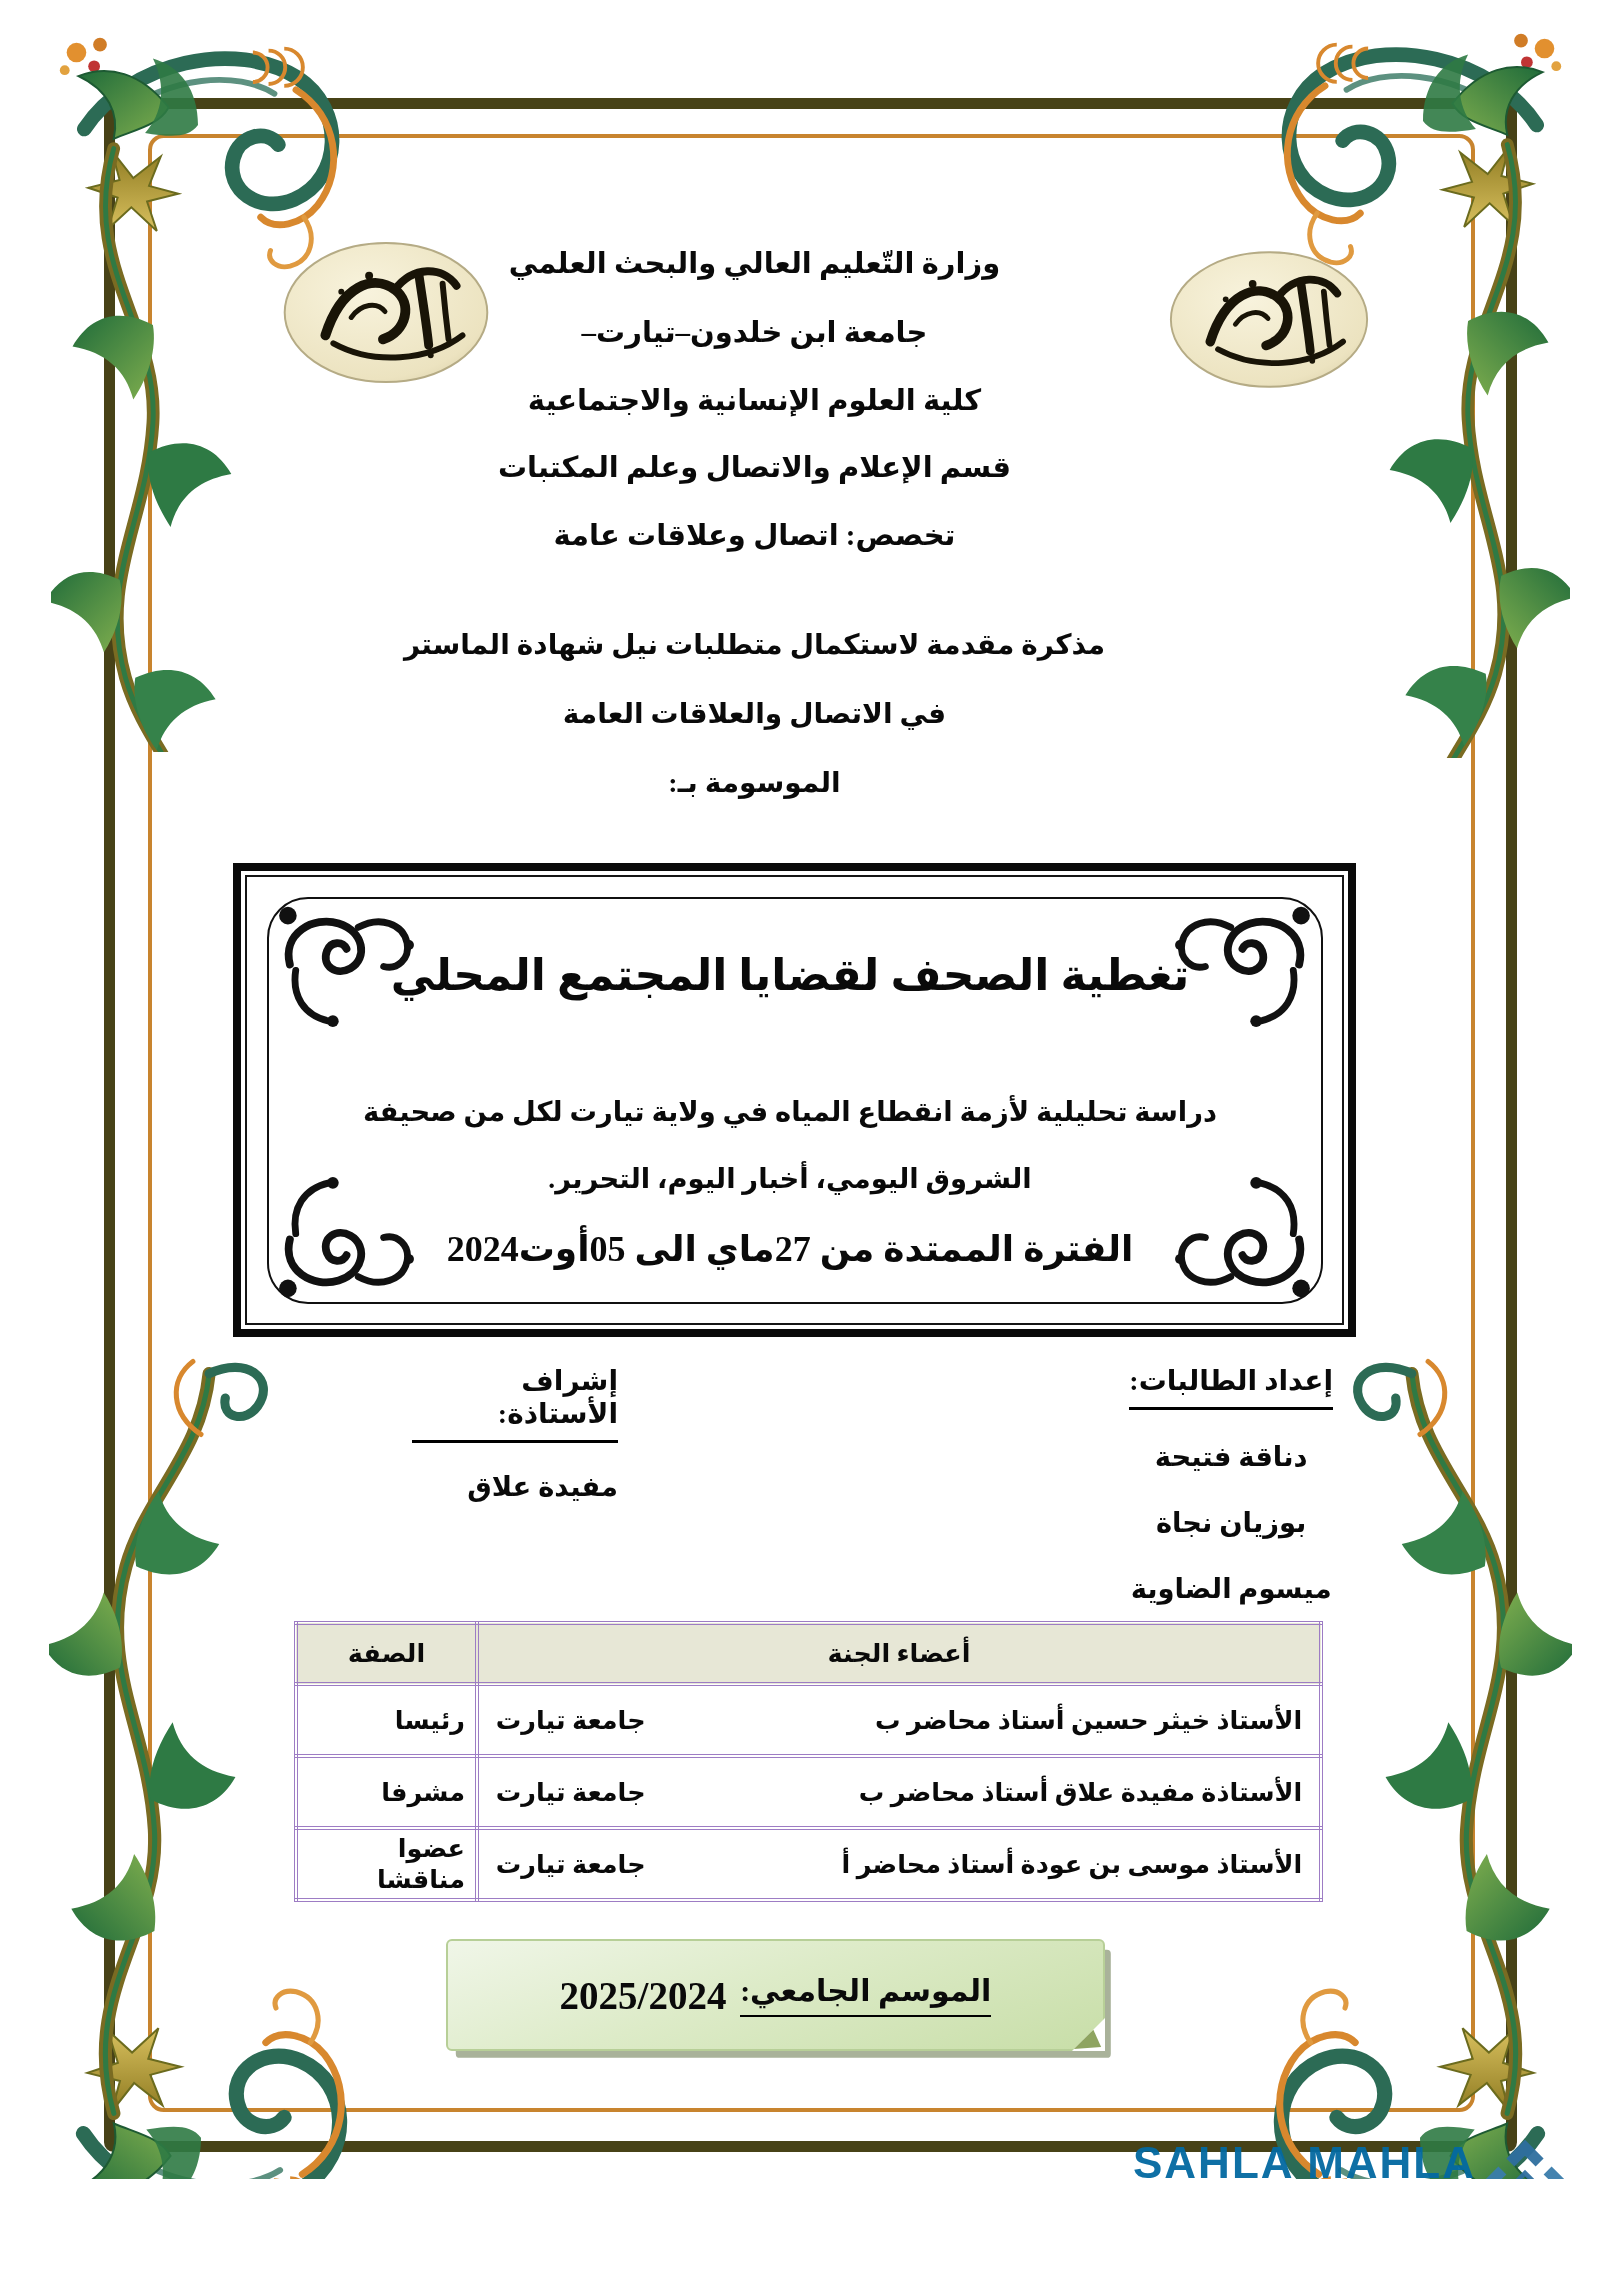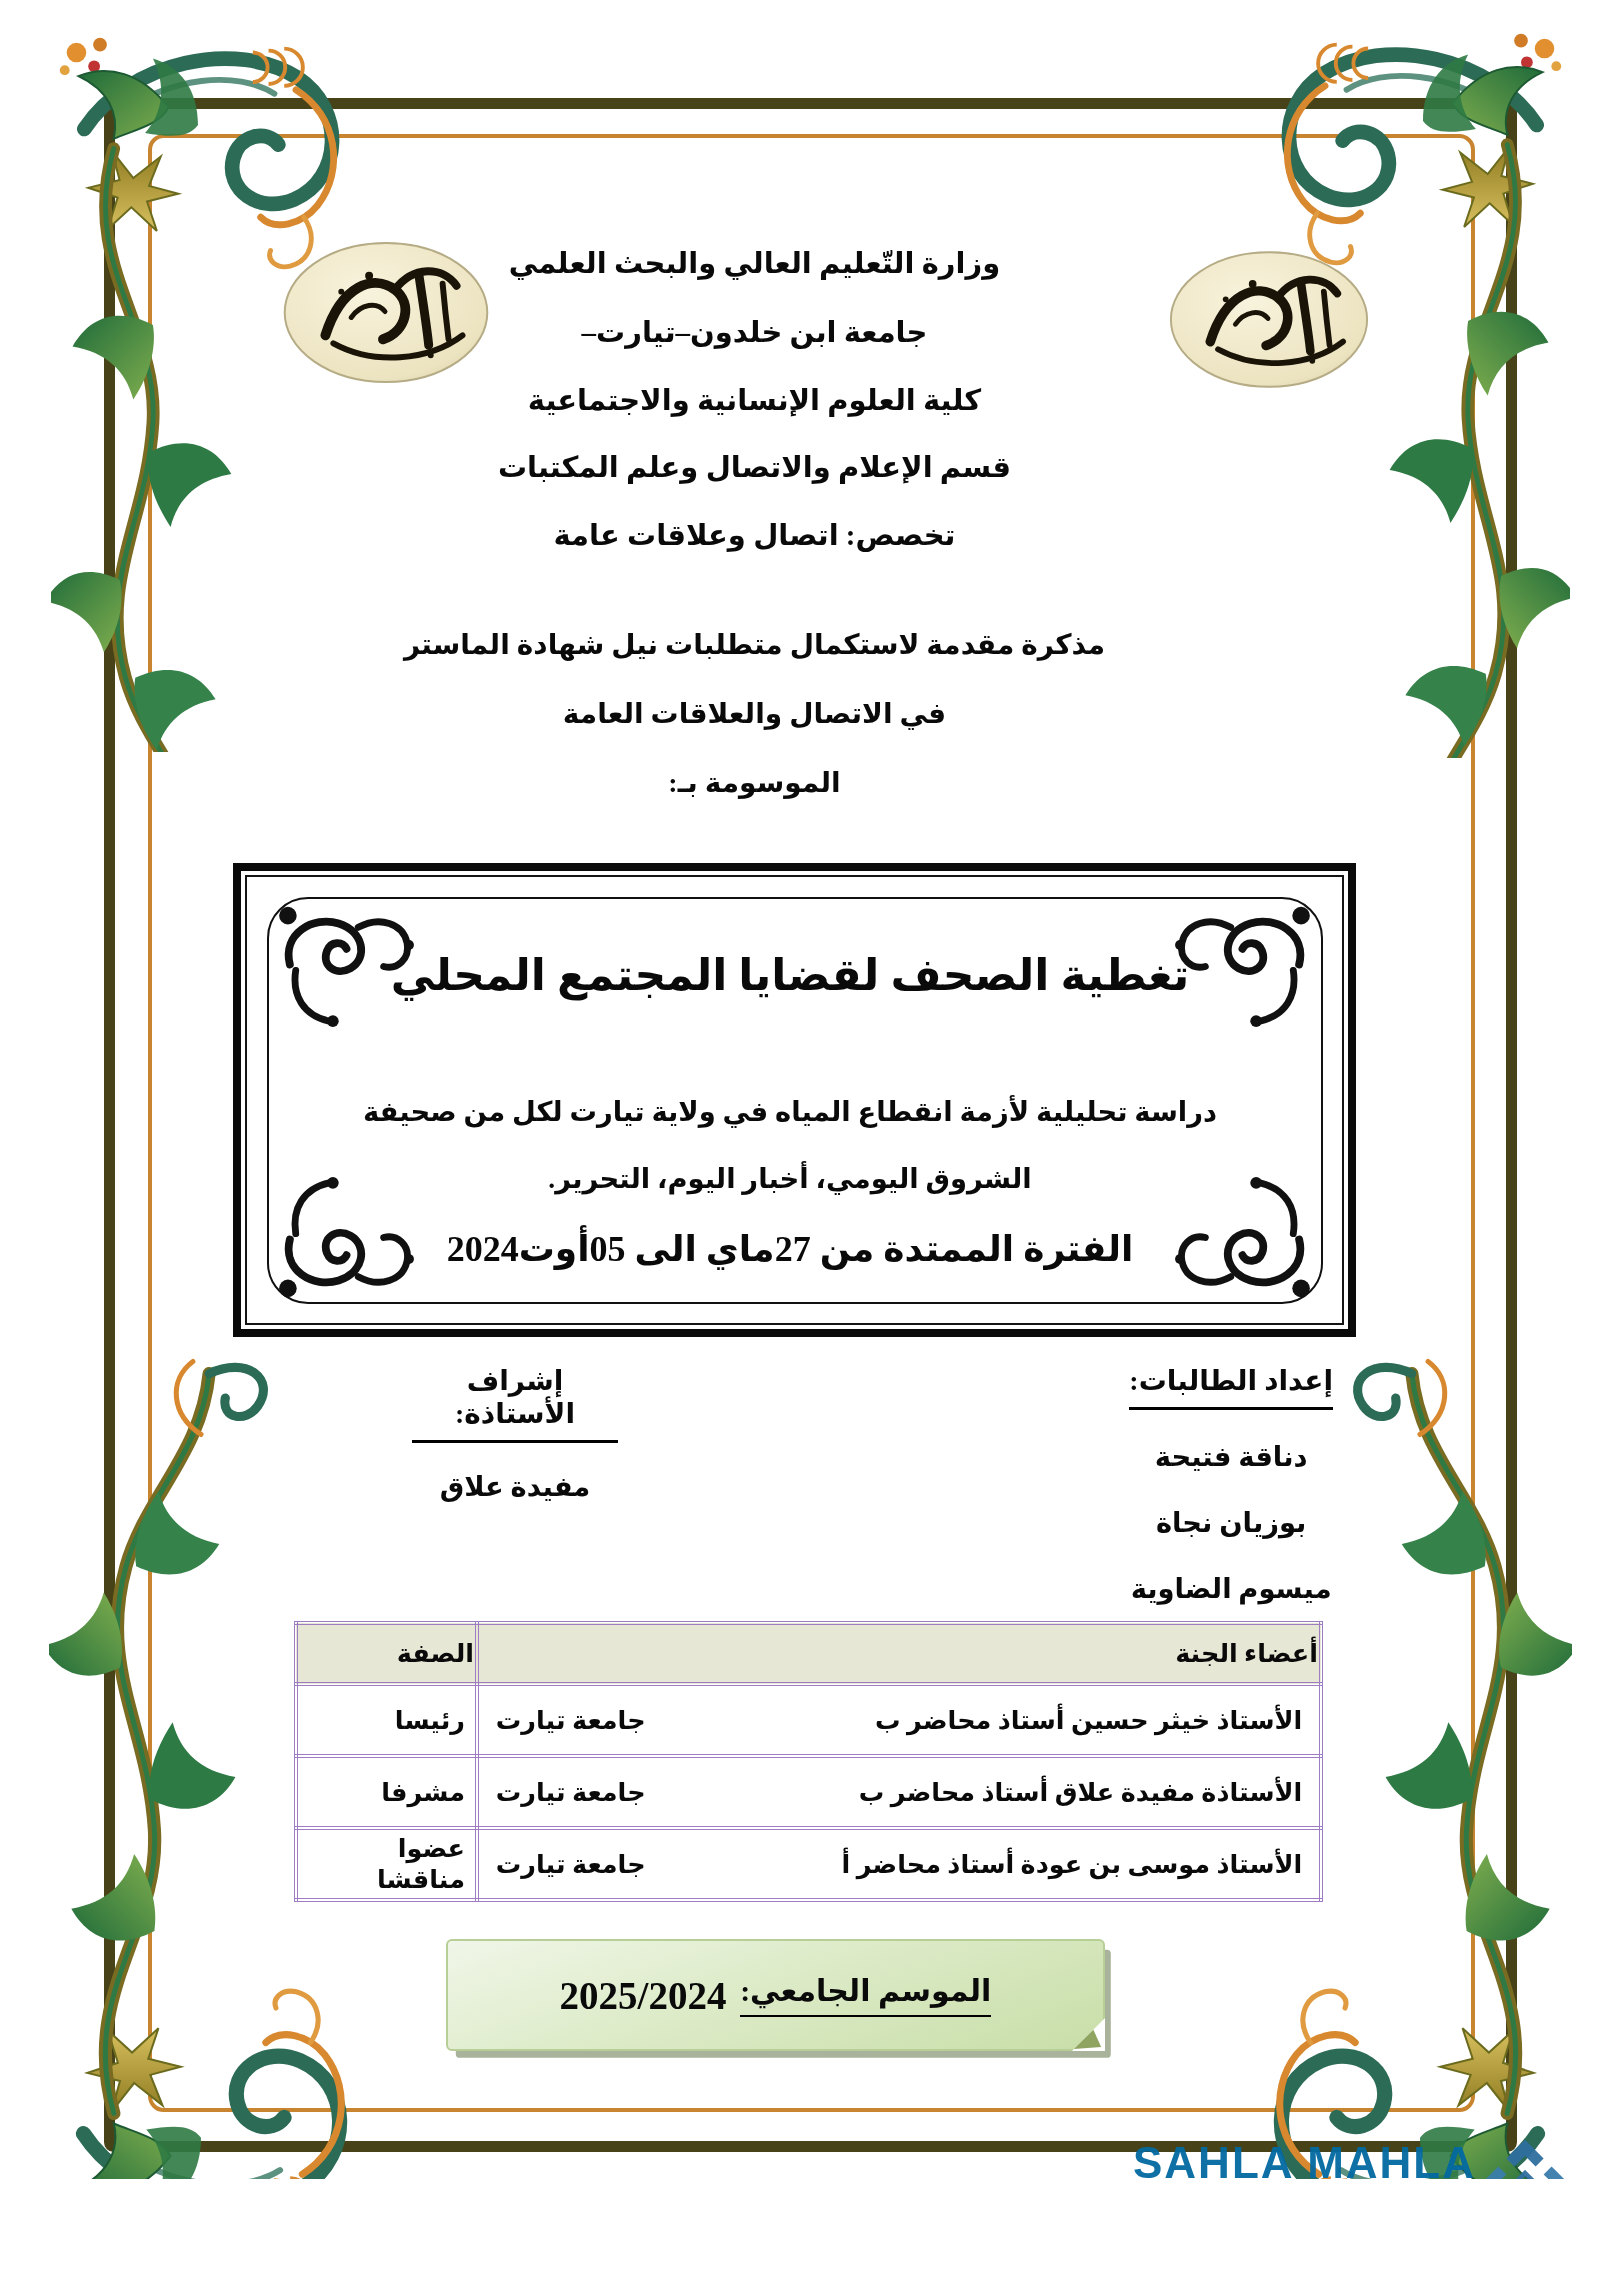--- a/index.html
+++ b/index.html
@@ -40,30 +40,30 @@
   .fl.bl{left:33px;bottom:25.5px;transform:scaleY(-1);}
   .fl.br{right:33px;bottom:25.5px;transform:scale(-1,-1);}
   .tbox-line{position:absolute;left:59px;width:980px;text-align:center;direction:rtl;}
   .tb-title{top:78px;font-size:44px;}
   .tb-sub1{top:225px;font-size:27.4px;}
   .tb-sub2{top:292px;font-size:27.4px;}
   .tb-period{top:357px;font-size:36px;}
 
   
   .authors{position:absolute;right:288px;top:1364px;direction:rtl;text-align:center;z-index:3;}
-  .sup{position:absolute;left:412px;top:1364px;width:206px;direction:rtl;text-align:center;z-index:3;}
+  .sup{position:absolute;left:412px;top:1364px;width:206px;direction:rtl;z-index:3;}
   .sec-label{display:inline-block;font-size:28px;border-bottom:3.9px solid #000;padding-bottom:9.8px;}
   .aname{font-size:27.4px;margin-top:28px;line-height:38px;}
   .sname{font-size:27.4px;margin-top:28px;}
 
   
   .committee{position:absolute;left:294px;top:1621px;width:1025px;direction:rtl;
              border-collapse:collapse;table-layout:fixed;z-index:3;}
   .committee td{border:4.9px double #9d7cc4;font-size:25.5px;box-sizing:border-box;}
-  .committee tr.hd td{background:#e7e7d6;height:61px;}
+  .committee tr.hd td{background:#e7e7d6;height:61px;text-align:center;}
   .committee tr.bd td{height:72px;background:#fff;}
   .memwrap{display:flex;justify-content:space-between;align-items:center;padding:0 15.7px;}
   td.role{text-align:right;padding-left:7.8px;padding-right:10px;}
 
   
   .yearbox{position:absolute;left:446px;top:1939px;width:659px;height:112px;box-sizing:border-box;
            background:linear-gradient(160deg,#f0f6e8 0%,#ddebc8 45%,#c8dea8 100%);
            border:2px solid #b7cf97;border-radius:5.9px;
            box-shadow:7.8px 8.8px 0 -2px #a9b29a;z-index:3;
            display:flex;align-items:center;justify-content:center;direction:rtl;}

